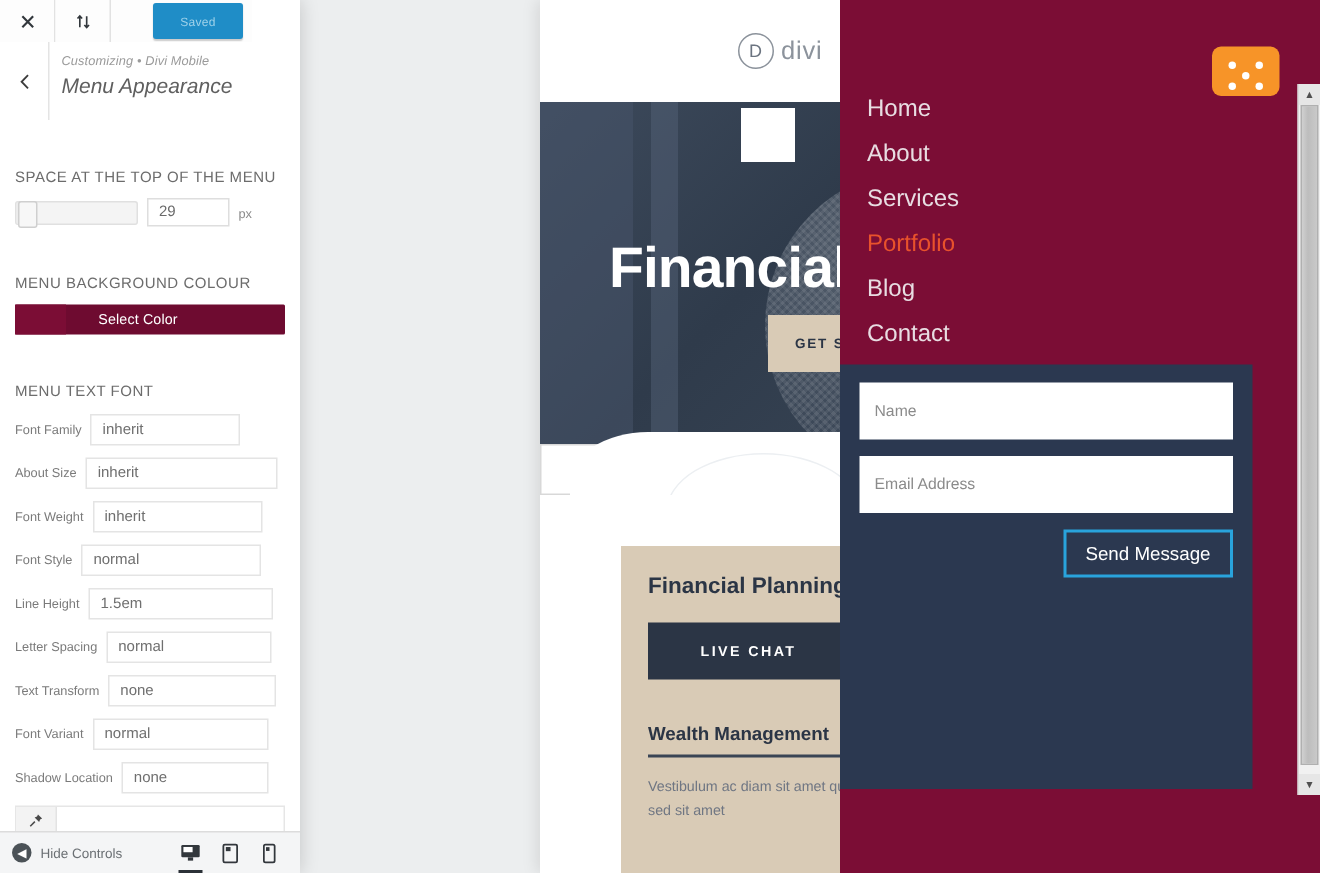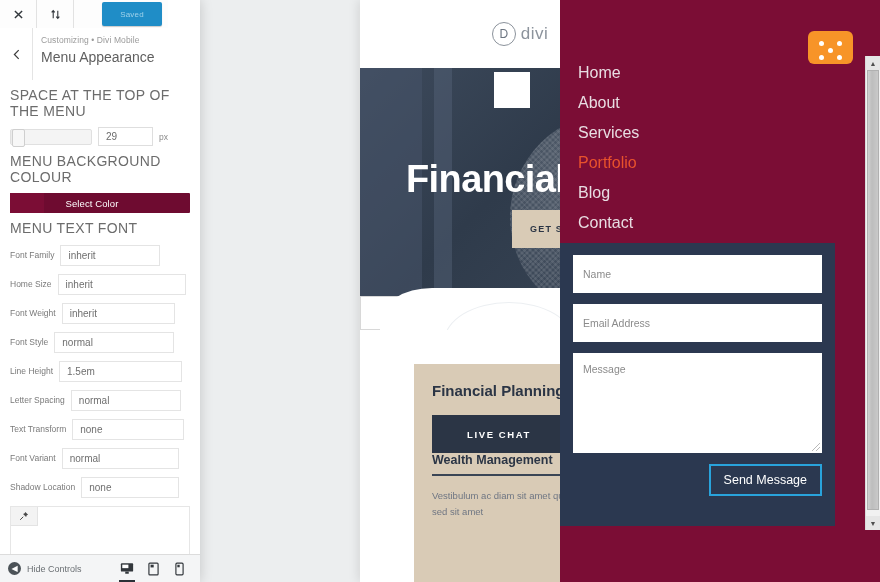--- a/index.html
+++ b/index.html
@@ -73,20 +73,21 @@
   
   #panel-header {
     position: absolute;
     left: 0; top: 28px;
     width: 200px;
     height: 52px;
     background: #ffffff;
     border-bottom: 6px solid #a16207;
     display: flex;
     align-items: stretch;
+    font-style: italic;
   }
   #back-btn {
     width: 32px;
     display: flex;
     align-items: center;
     justify-content: center;
     color: #444;
     font-size: 13px;
     border-right: 1px solid #e4e4e4;
   }
@@ -112,26 +113,26 @@
   #panel-body {
     position: absolute;
     left: 0; top: 80px;
     width: 200px;
     bottom: 28px;
     overflow: hidden;
     background: #ffffff;
     padding: 0;
   }
   .section-label {
-    font-size: 14px;
+    font-size: 10px;
     color: #6c6c6c;
     letter-spacing: .35px;
     text-transform: uppercase;
     padding: 0 10px;
-    margin: 7px 0 8px 0;
+    margin: 33px 0 8px 0;
   }
 
   
   .slider-row {
     display: flex;
     align-items: center;
     padding: 0 10px;
     gap: 6px;
   }
   .slider-track {
@@ -475,20 +476,21 @@
     background: #2b3545;
     color: #ffffff;
     font-size: 9.5px;
     font-weight: 700;
     letter-spacing: 1.6px;
     display: flex;
     align-items: center;
     justify-content: center;
   }
   #wealth-title {
+    margin-top: 29px;
     font-size: 12.5px;
     font-weight: 700;
     color: #2b3545;
     white-space: nowrap;
   }
   #wealth-rule {
     margin-top: 7px;
     height: 2px;
     background: #3a4555;
     width: 228px;
@@ -672,24 +674,20 @@
       <div class="menu-item">About</div>
       <div class="menu-item">Services</div>
       <div class="menu-item current">Portfolio</div>
       <div class="menu-item">Blog</div>
       <div class="menu-item">Contact</div>
     </div>
 
     <div id="contact-form">
       <div class="form-field">Name</div>
       <div class="form-field">Email Address</div>
-      <div class="form-field" id="field-message">
-        <span>Message</span>
-        <span id="resize-grip"></span>
-      </div>
       <div id="send-row">
         <div id="send-btn">Send Message</div>
       </div>
     </div>
   </div>
 
   <div id="pv-scrollbar">
     <div class="sb-arrow">▲</div>
     <div id="sb-thumb"></div>
     <div class="sb-arrow" id="sb-arrow-down">▼</div>
@@ -744,21 +742,21 @@
       <div id="colour-label">Select Color</div>
     </div>
 
     <div class="section-label">MENU TEXT FONT</div>
 
     <div class="field-row fr-0">
       <div class="field-label">Font Family</div>
       <div class="field-input">inherit</div>
     </div>
     <div class="field-row fr-1">
-      <div class="field-label">Home Size</div>
+      <div class="field-label">About Size</div>
       <div class="field-input">inherit</div>
     </div>
     <div class="field-row fr-2">
       <div class="field-label">Font Weight</div>
       <div class="field-input">inherit</div>
     </div>
     <div class="field-row fr-3">
       <div class="field-label">Font Style</div>
       <div class="field-input">normal</div>
     </div>

